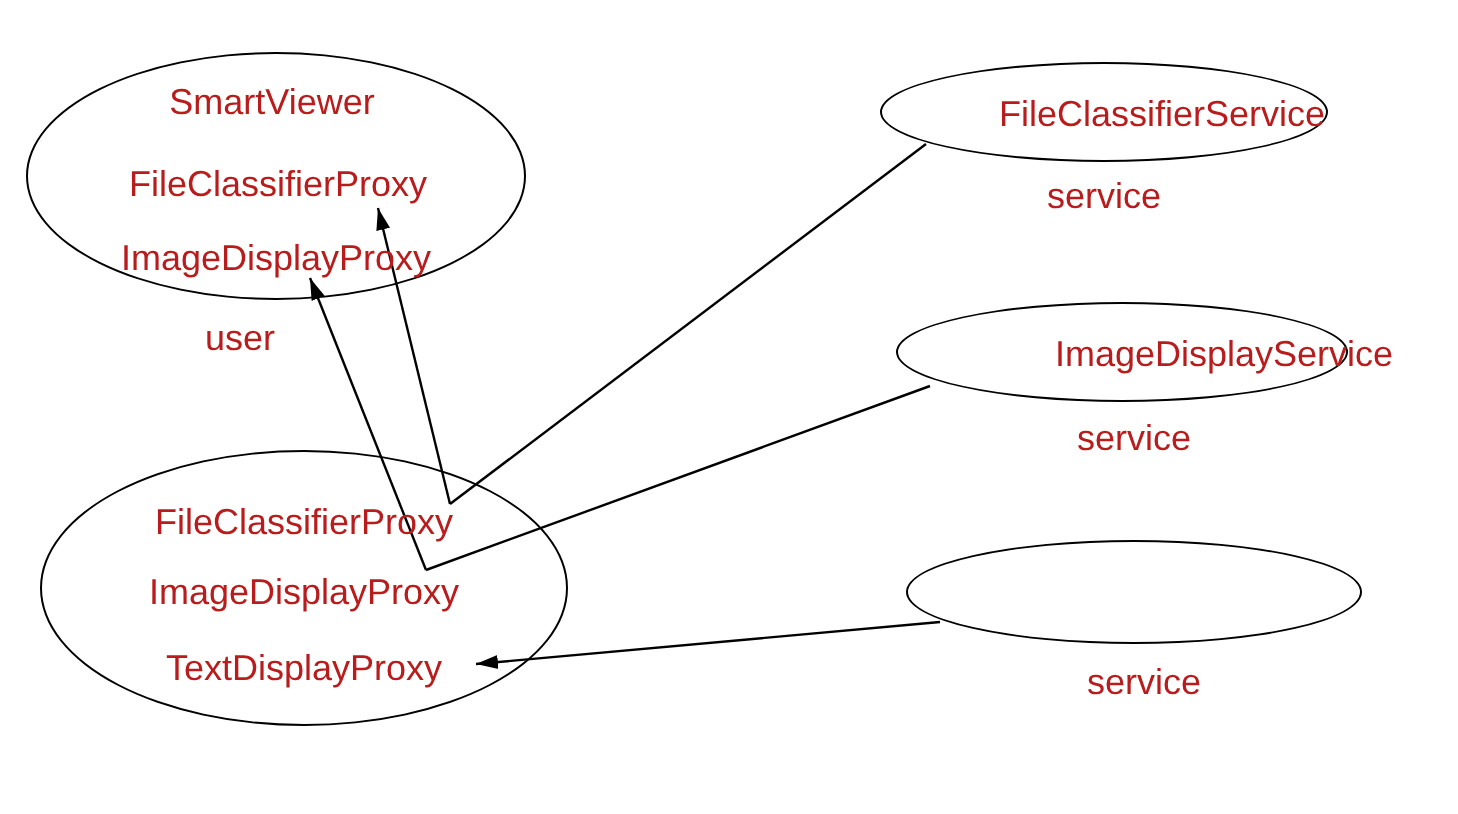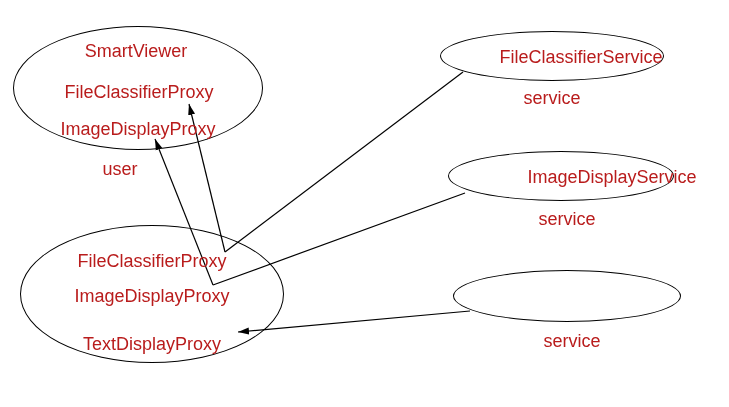--- a/index.html
+++ b/index.html
@@ -65,15 +65,15 @@
   <div class="ellipse" style="left:448px; top:151px; width:226px; height:50px;"></div>
   <div class="node-label" style="left:600px; top:177px;margin-left:12px;">ImageDisplayService</div>
   <div class="caption" style="left:567px; top:219px;">service</div>
 
   <div class="ellipse" style="left:453px; top:270px; width:228px; height:52px;"></div>
   <div class="caption" style="left:572px; top:341px;">service</div>
 
   <div class="ellipse" style="left:20px; top:225px; width:264px; height:138px;"></div>
   <div class="node-label" style="left:152px; top:261px;">FileClassifierProxy</div>
   <div class="node-label" style="left:152px; top:296px;">ImageDisplayProxy</div>
-  <div class="node-label" style="left:152px; top:344px;">TextDisplayProxy</div>
+  <div class="node-label" style="left:152px; top:334px;">TextDisplayProxy</div>
 
 </div>
 
 </body></html>

